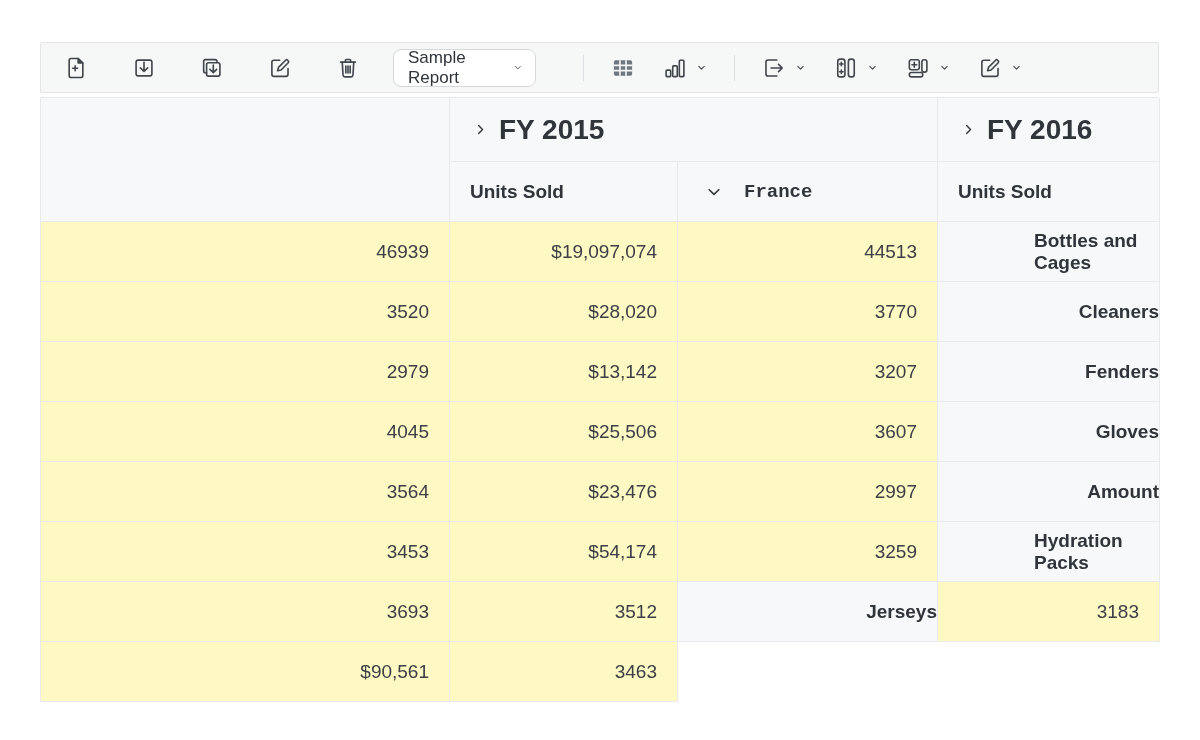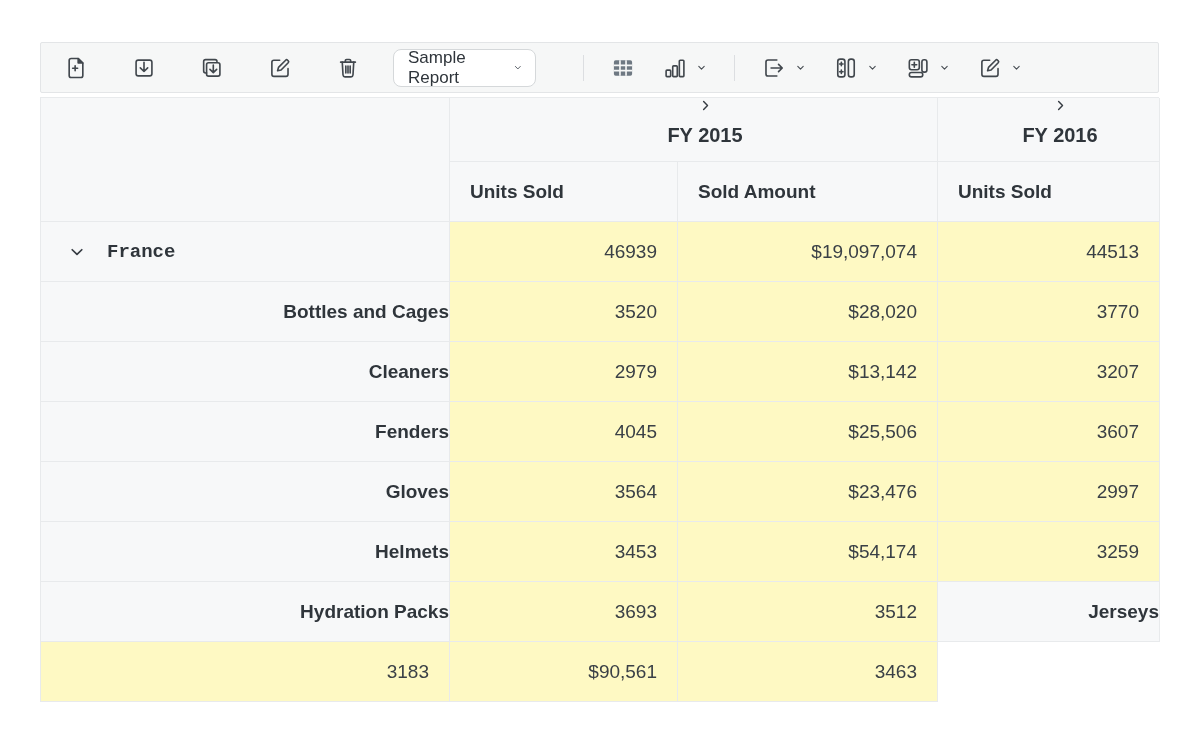--- a/index.html
+++ b/index.html
@@ -27,22 +27,22 @@
   
   .pivot{display:grid;grid-template-columns:409px 228px 260px 222px;
          grid-template-rows:64px 60px repeat(8,60px);
          border-top:1px solid var(--c-grid_border,#e8eaec);
          border-left:1px solid var(--c-grid_border,#e8eaec);
          background:#fff;font-size:19px;color:var(--c-label_text,#2f353b);}
   .cell{border-right:1px solid var(--c-grid_border,#e8eaec);
         border-bottom:1px solid var(--c-grid_border,#e8eaec);
         display:flex;align-items:center;box-sizing:border-box;background:#fef9c3;min-width:0;}
   .corner{grid-row:1/3;grid-column:1;background:var(--c-header_bg,#f7f8f9);}
-  .colgrp{grid-row:1;background:var(--c-header_bg,#f7f8f9);font-weight:bold;font-size:20px;
-          padding-left:23px;gap:11px;cursor:pointer;flex-direction:column;}
+  .colgrp{grid-row:1;background:var(--c-header_bg,#f7f8f9);font-weight:bold;font-size:28px;
+          padding-left:23px;gap:11px;cursor:pointer;}
   .mhdr{grid-row:2;background:var(--c-header_bg,#f7f8f9);font-weight:bold;padding-left:20px;}
   .rowhdr{background:var(--c-header_bg,#f7f8f9);font-weight:bold;cursor:pointer;}
   .rowhdr.lvl0{padding-left:27px;}
   .rowhdr.lvl0 .rlabel{margin-left:21px;font-family:Liberation Mono, monospace;}
   .rowhdr.lvl1{padding-left:96px;justify-content:flex-end;}
   .val{justify-content:flex-end;padding-right:20px;color:var(--c-value_text,#3a4046);
        font-weight:normal;}
   .chev{width:15px;height:15px;color:#363c43;flex:none;}
   .chev-row{width:18px;height:18px;color:#363c43;flex:none;}
 </style>
@@ -217,23 +217,20 @@
     <div class="cell colgrp" style="grid-row:1;grid-column:4">
       <svg class="chev" viewBox="0 0 24 24">
           <use href="#i-chev-right"></use>
         </svg>
       <span>FY 2016</span>
     </div>
 
     <div class="cell mhdr" style="grid-row:2;grid-column:2">
       <span>Units Sold</span>
     </div>
-    <div class="cell mhdr" style="grid-row:2;grid-column:3">
-      <span>Sold Amount</span>
-    </div>
     <div class="cell mhdr" style="grid-row:2;grid-column:4">
       <span>Units Sold</span>
     </div>
 
   <div class="cell rowhdr lvl0">
         <svg viewBox="0 0 24 24" class="chev-row">
           <use href="#i-chev-down"></use>
         </svg>
         <span class="rlabel">France</span>
       </div>
@@ -258,21 +255,21 @@
       <div class="cell val">4045</div>
       <div class="cell val">$25,506</div>
       <div class="cell val">3607</div>
       <div class="cell rowhdr lvl1">
         <span class="rlabel">Gloves</span>
       </div>
       <div class="cell val">3564</div>
       <div class="cell val">$23,476</div>
       <div class="cell val">2997</div>
       <div class="cell rowhdr lvl1">
-        <span class="rlabel">Helmets</span>
+        <span class="rlabel">Amount</span>
       </div>
       <div class="cell val">3453</div>
       <div class="cell val">$54,174</div>
       <div class="cell val">3259</div>
       <div class="cell rowhdr lvl1">
         <span class="rlabel">Hydration Packs</span>
       </div>
       <div class="cell val">3693</div>
       <div class="cell val">3512</div>
       <div class="cell rowhdr lvl1">

